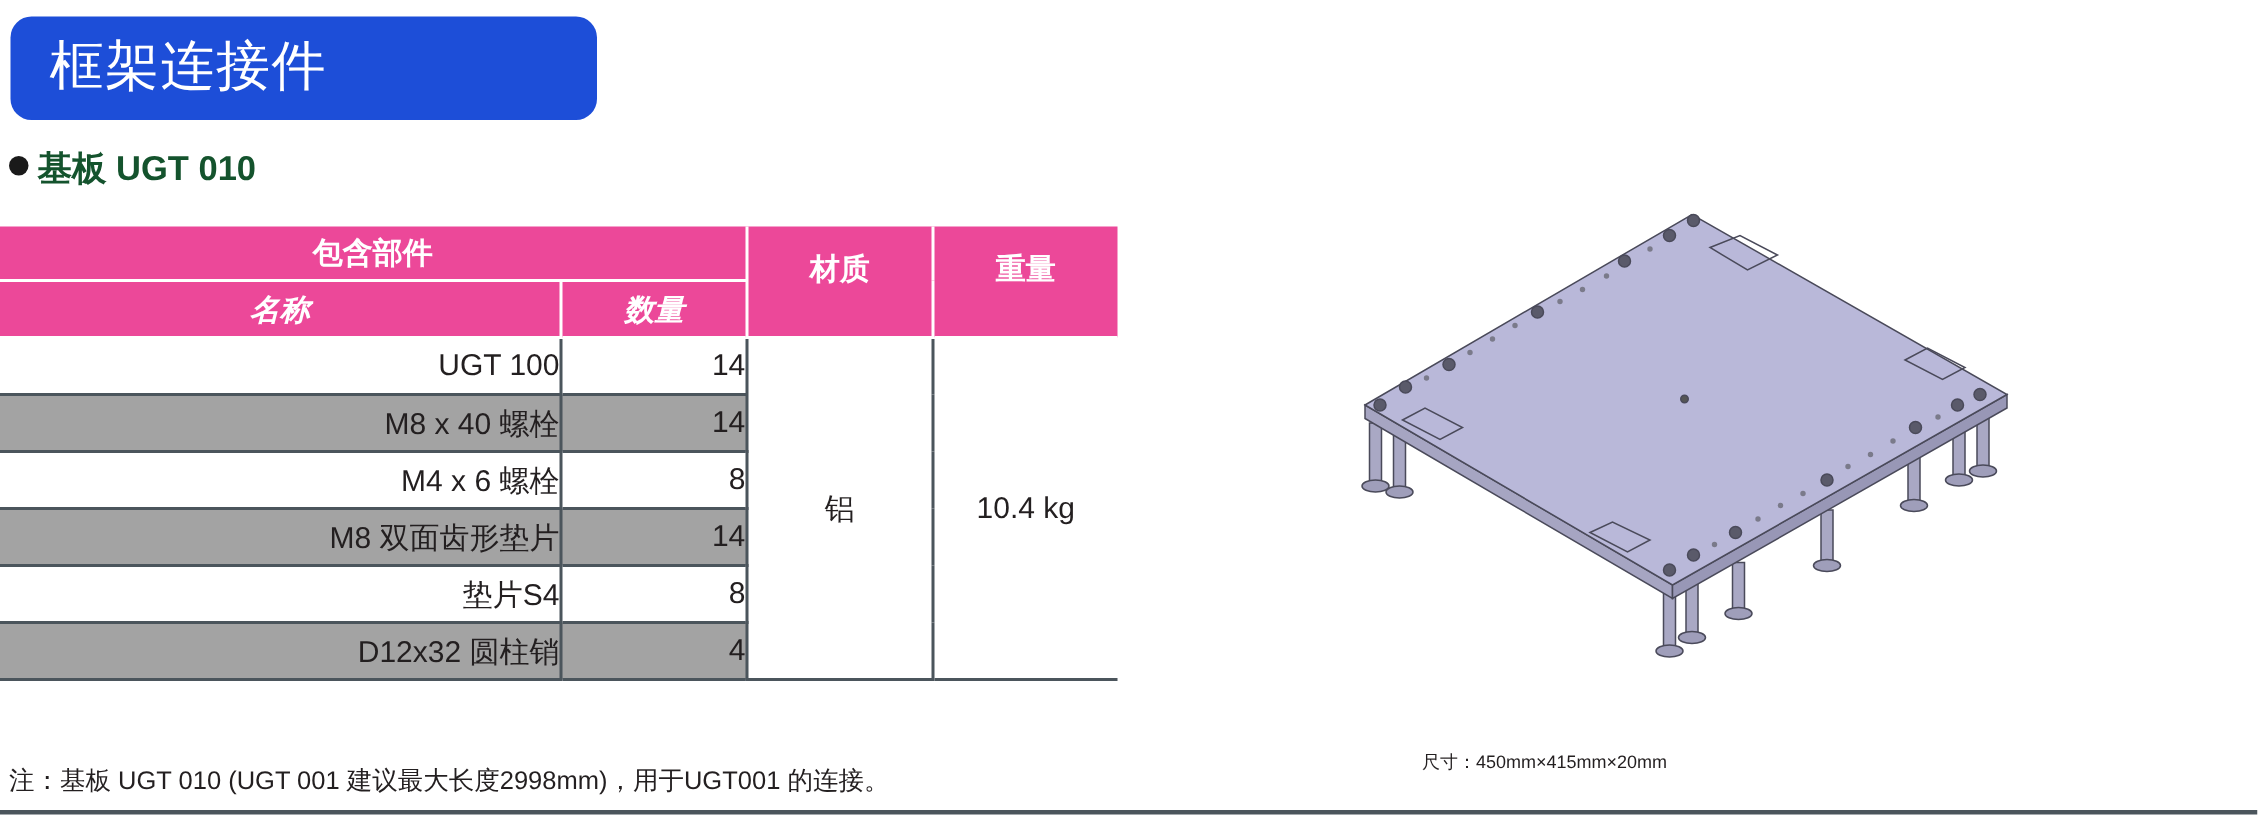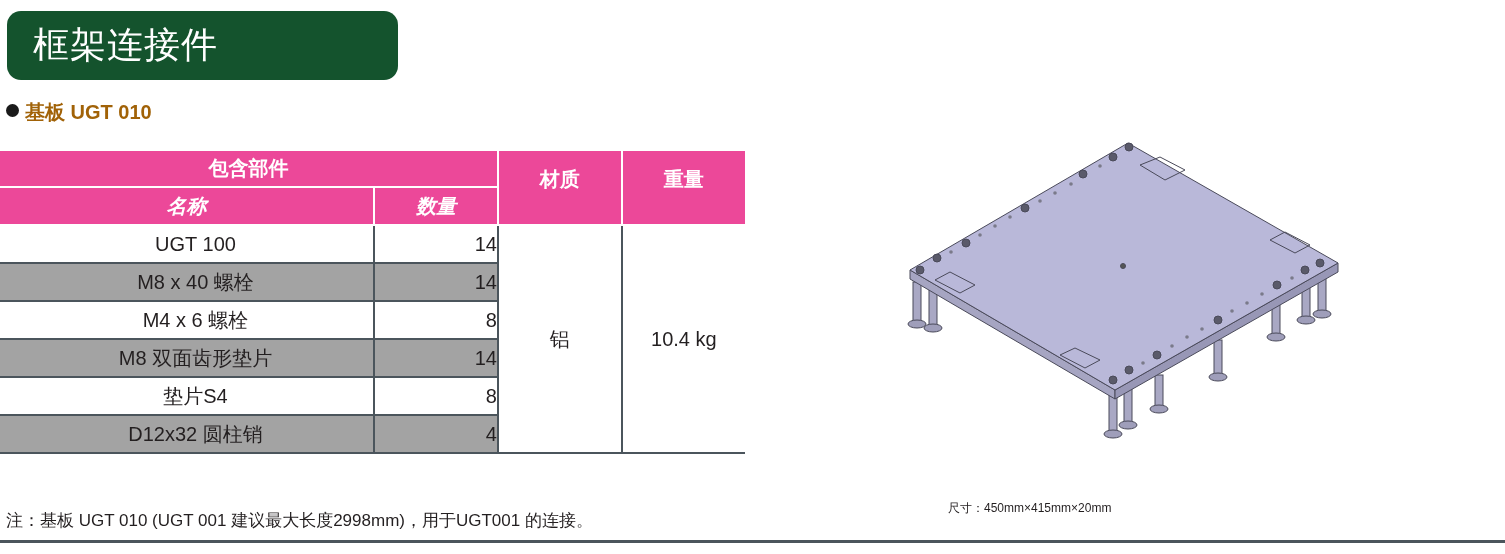--- a/index.html
+++ b/index.html
@@ -1,36 +1,36 @@
 <!DOCTYPE html>
 <html><head>
 <meta charset="utf-8">
 <style>
   html, body { margin: 0; padding: 0; background: #ffffff; }
   body { width: 1505px; height: 554px; position: relative; overflow: hidden;
          font-family: "Liberation Sans", "DejaVu Sans", sans-serif; color: #231f20; }
   .title-bar { position: absolute; left: 7px; top: 11px; width: 391px; height: 69px;
-               background: #14532d; border-radius: 14px; }
+               background: #1d4ed8; border-radius: 14px; }
   .title-text { position: absolute; left: 26px; top: 14px; font-size: 36px; color: #ffffff;
                 letter-spacing: 1px; font-family: "DejaVu Sans", sans-serif; line-height: 40px; }
-  .subtitle { position: absolute; left: 6px; top: 94px; font-size: 20px; font-weight: bold;
-              color: #a16207; line-height: 36px; white-space: nowrap; }
+  .subtitle { position: absolute; left: 6px; top: 94px; font-size: 23px; font-weight: bold;
+              color: #14532d; line-height: 36px; white-space: nowrap; }
   .bullet { display: inline-block; width: 13px; height: 13px; border-radius: 50%; background: #1a1a1a;
             vertical-align: middle; margin-right: 6px; position: relative; top: -3px; }
 
   table.parts { position: absolute; left: 0; top: 151px; border-collapse: collapse; width: 745px; }
   table.parts th { background: #ec4899; color: #ffffff; font-weight: bold; font-size: 20px;
                    font-family: "DejaVu Sans", sans-serif; text-align: center; padding: 0;
                    border-left: 2px solid #ffffff; border-bottom: 2px solid #ffffff; }
   table.parts th.first { border-left: none; }
   table.parts tr.h1 th { height: 35px; }
   table.parts tr.h2 th { height: 36px; font-style: italic; }
   table.parts td { font-size: 20px; height: 36px; padding: 0; border-bottom: 2px solid #4b555c;
                    border-left: 2px solid #4b555c; }
-  table.parts td.name { text-align: center; padding-left: 18px; border-left: none; width: 361px; }
+  table.parts td.name { text-align: right; padding-left: 18px; border-left: none; width: 361px; }
   table.parts td.qty { text-align: right; width: 124px; }
   table.parts td.mat, table.parts td.wt { text-align: center; vertical-align: middle; background: #ffffff; }
   table.parts tr.alt td.name, table.parts tr.alt td.qty { background: #a3a3a3; }
   .merged-text { position: relative; top: -8px; }
 
   .note { position: absolute; left: 6px; top: 509px; font-size: 17px; white-space: nowrap; color: #231f20; }
   .dims { position: absolute; left: 948px; top: 500px; font-size: 12px; white-space: nowrap; color: #231f20; }
   .bottom-rule { position: absolute; left: 0; top: 540px; width: 1505px; height: 3px; background: #4b555c; }
   .figure { position: absolute; left: 895px; top: 130px; width: 460px; height: 320px; }
 </style>

